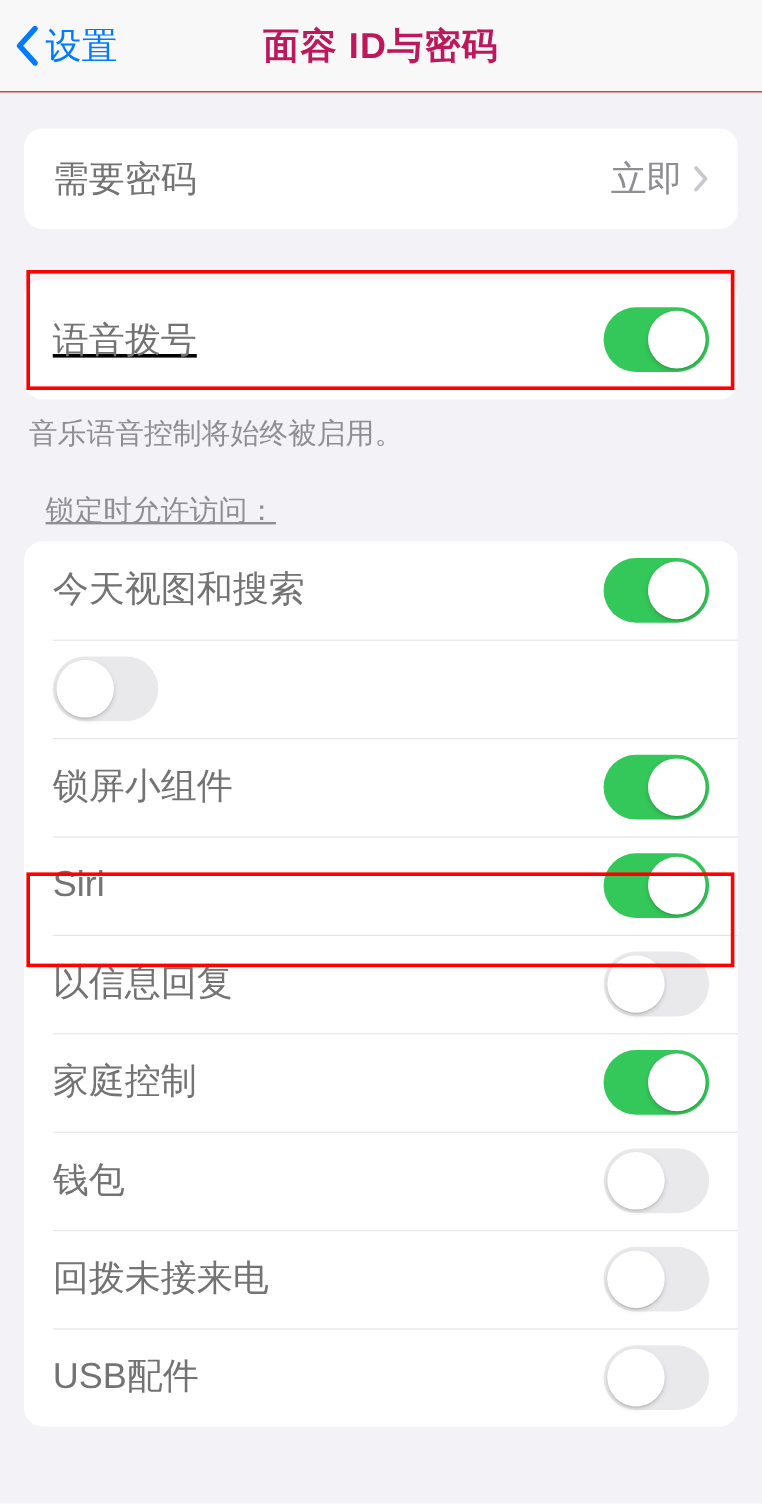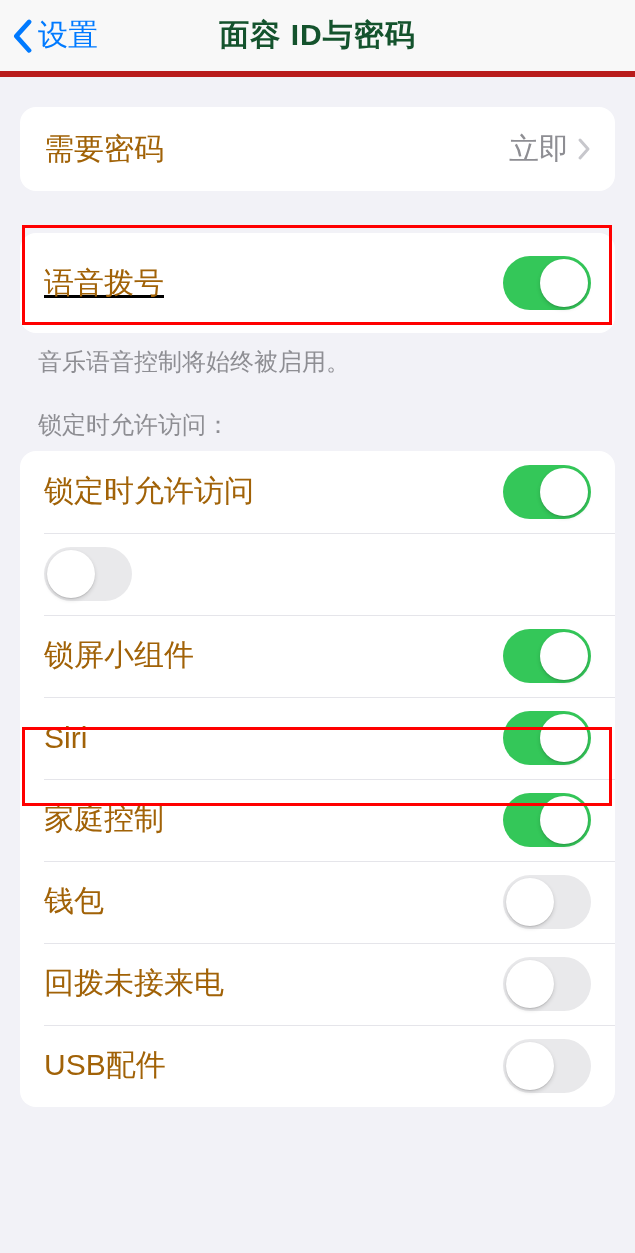--- a/index.html
+++ b/index.html
@@ -14,21 +14,21 @@
       width: 635px;
       height: 1253px;
       overflow: hidden;
     }
     .nav-bar {
       height: 77px;
       background: #f8f8f8;
       display: flex;
       align-items: center;
       position: relative;
-      border-bottom: 6px solid #b91c1c;
+      border-bottom: 1px solid #b91c1c;
       padding: 0 12px;
     }
     .back-button {
       display: flex;
       align-items: center;
       color: #007aff;
       font-size: 30px;
       cursor: pointer;
     }
     .back-chevron {
@@ -38,21 +38,21 @@
     }
     .back-chevron svg {
       display: block;
     }
     .nav-title {
       position: absolute;
       left: 50%;
       transform: translateX(-50%);
       font-size: 30px;
       font-weight: 600;
-      color: #14532d;
+      color: #be185d;
       letter-spacing: 1px;
       text-align: center;
     }
     .content {
       padding: 0;
     }
     .group {
       margin: 30px 20px 0 20px;
       background: #fff;
       border-radius: 16px;
@@ -70,48 +70,49 @@
       content: "";
       position: absolute;
       top: 0;
       left: 24px;
       right: 0;
       height: 1px;
       background: #e5e5ea;
     }
     .row-label {
       font-size: 30px;
-      color: #a16207;
+      color: #737373;
     }
     .row-value {
       font-size: 30px;
       color: #8e8e93;
       margin-right: 8px;
     }
     .row-right {
       display: flex;
       align-items: center;
     }
     .chevron-right {
       width: 14px;
       height: 24px;
     }
     .chevron-right svg {
       display: block;
     }
     .footer-text {
       font-size: 24px;
       color: #8e8e93;
-      padding: 12px 38px 0 38px;
+      padding: 12px 38px 0 24px;
       line-height: 1.4;
     }
     .header-text {
       font-size: 24px;
       color: #8e8e93;
       padding: 30px 38px 10px 38px;
+      text-decoration: underline;
     }
     .toggle {
       width: 88px;
       height: 54px;
       border-radius: 27px;
       position: relative;
       cursor: pointer;
       transition: background 0.2s;
     }
     .toggle.on {
@@ -196,39 +197,45 @@
         <div class="toggle-knob"></div>
       </div>
     </div>
   </div>
   <div class="footer-text">音乐语音控制将始终被启用。</div>
 
   <div class="header-text">锁定时允许访问：</div>
 
   <div class="group group-toggle-list" id="lock-access-group" style="margin-top:0;">
   <div class="row">
-        <span class="row-label">锁定时允许访问</span>
+        <span class="row-label">今天视图和搜索</span>
         <div class="toggle on">
           <div class="toggle-knob"></div>
         </div>
       </div>
       <div class="row">
         <div class="toggle off">
           <div class="toggle-knob"></div>
         </div>
       </div>
       <div class="row">
         <span class="row-label">锁屏小组件</span>
         <div class="toggle on">
           <div class="toggle-knob"></div>
         </div>
       </div>
       <div class="row">
         <span class="row-label">Siri</span>
         <div class="toggle on">
+          <div class="toggle-knob"></div>
+        </div>
+      </div>
+      <div class="row">
+        <span class="row-label">以信息回复</span>
+        <div class="toggle off">
           <div class="toggle-knob"></div>
         </div>
       </div>
       <div class="row">
         <span class="row-label">家庭控制</span>
         <div class="toggle on">
           <div class="toggle-knob"></div>
         </div>
       </div>
       <div class="row">

